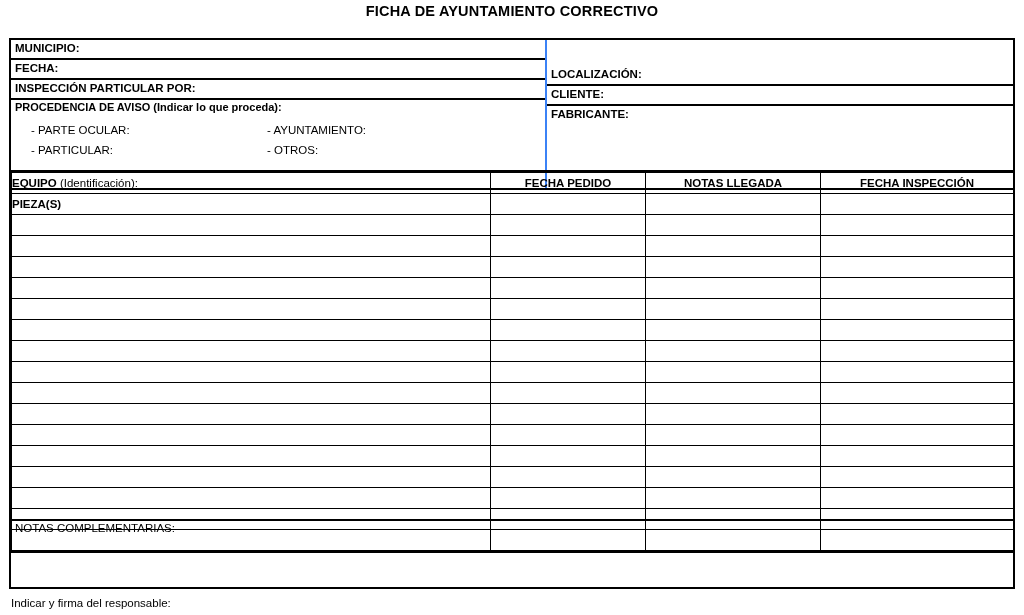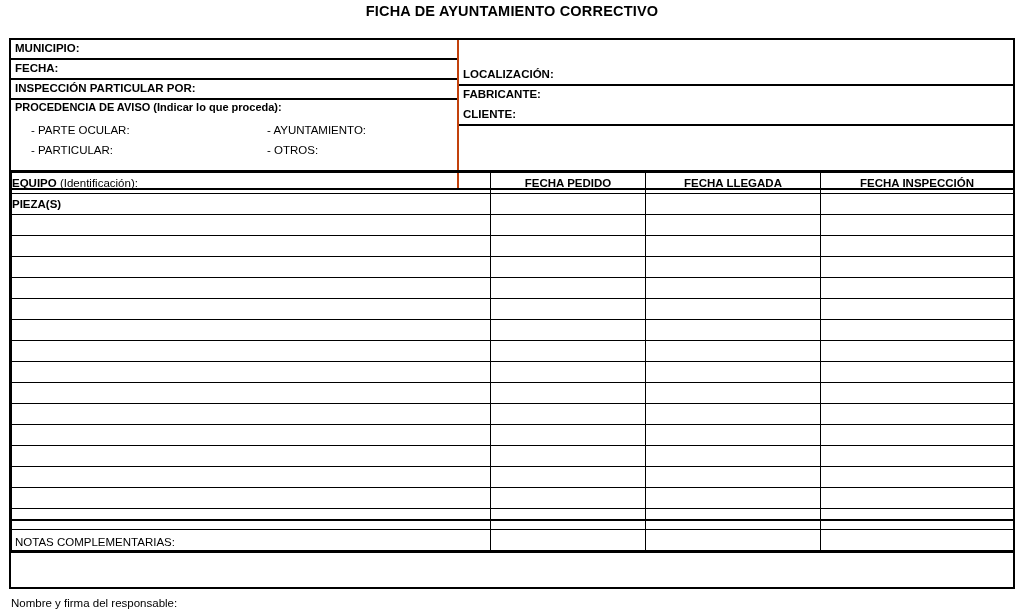--- a/index.html
+++ b/index.html
@@ -36,23 +36,23 @@
   .block1 {
     position: absolute;
     left: 9px;
     top: 38px;
     width: 1006px;
     border: 2px solid #000;
     box-sizing: border-box;
     display: flex;
   }
   .b1-left {
-    width: 448px;
-    box-sizing: border-box;
-    border-right: 2px solid #c2410c;
+    width: 536px;
+    box-sizing: border-box;
+    border-right: 2px solid #3b82f6;
   }
   .b1-right {
     flex: 1;
     box-sizing: border-box;
     margin-top: 26px;
   }
   .row {
     box-sizing: border-box;
     border-bottom: 2px solid #000;
     padding: 1px 4px 2px 4px;
@@ -123,21 +123,21 @@
 
   
   .block3 {
     position: absolute;
     left: 9px;
     top: 519px;
     width: 1006px;
     height: 70px;
     border: 2px solid #000;
     box-sizing: border-box;
-    padding: 15px 4px 0 4px;
+    padding: 1px 4px 0 4px;
     font-size: 11.5px;
   }
   .signature {
     position: absolute;
     left: 11px;
     top: 597px;
     font-size: 11.5px;
   }
 </style>
 </head>
@@ -161,40 +161,40 @@
         </div>
         <div class="proc-line">
           <span class="proc-a">- PARTICULAR:</span>
           <span class="proc-b">- OTROS:</span>
         </div>
       </div>
     </div>
 
     <div class="b1-right">
       <div class="row">LOCALIZACIÓN:</div>
+      <div class="row">CLIENTE:</div>
       <div class="row last">FABRICANTE:</div>
-      <div class="row">CLIENTE:</div>
       <div class="filler"></div>
     </div>
 
   </div>
 
   <div class="block2">
     <table class="equip">
       <colgroup>
         <col class="c1">
           <col class="c2">
           <col class="c3">
           <col class="c4">
       </colgroup>
       <tbody id="equip-body">
           <tr>
             <td class="lbl"><span>EQUIPO</span><span class="reg"> (Identificación):</span></td>
             <th>FECHA PEDIDO</th>
-            <th>FECHA LLEGADA</th>
+            <th>NOTAS LLEGADA</th>
             <th>FECHA INSPECCIÓN</th>
           </tr>
           <tr>
             <td class="lbl">PIEZA(S)</td>
             <td></td>
             <td></td>
             <td></td>
           </tr>
           <tr>
             <td></td>
@@ -293,15 +293,15 @@
             <td></td>
           </tr>
         </tbody>
     </table>
   </div>
 
   <div class="block3">
     <div>NOTAS COMPLEMENTARIAS:</div>
   </div>
 
-  <div class="signature">Nombre y firma del responsable:</div>
+  <div class="signature">Indicar y firma del responsable:</div>
 
 </div>
 
 </body></html>

